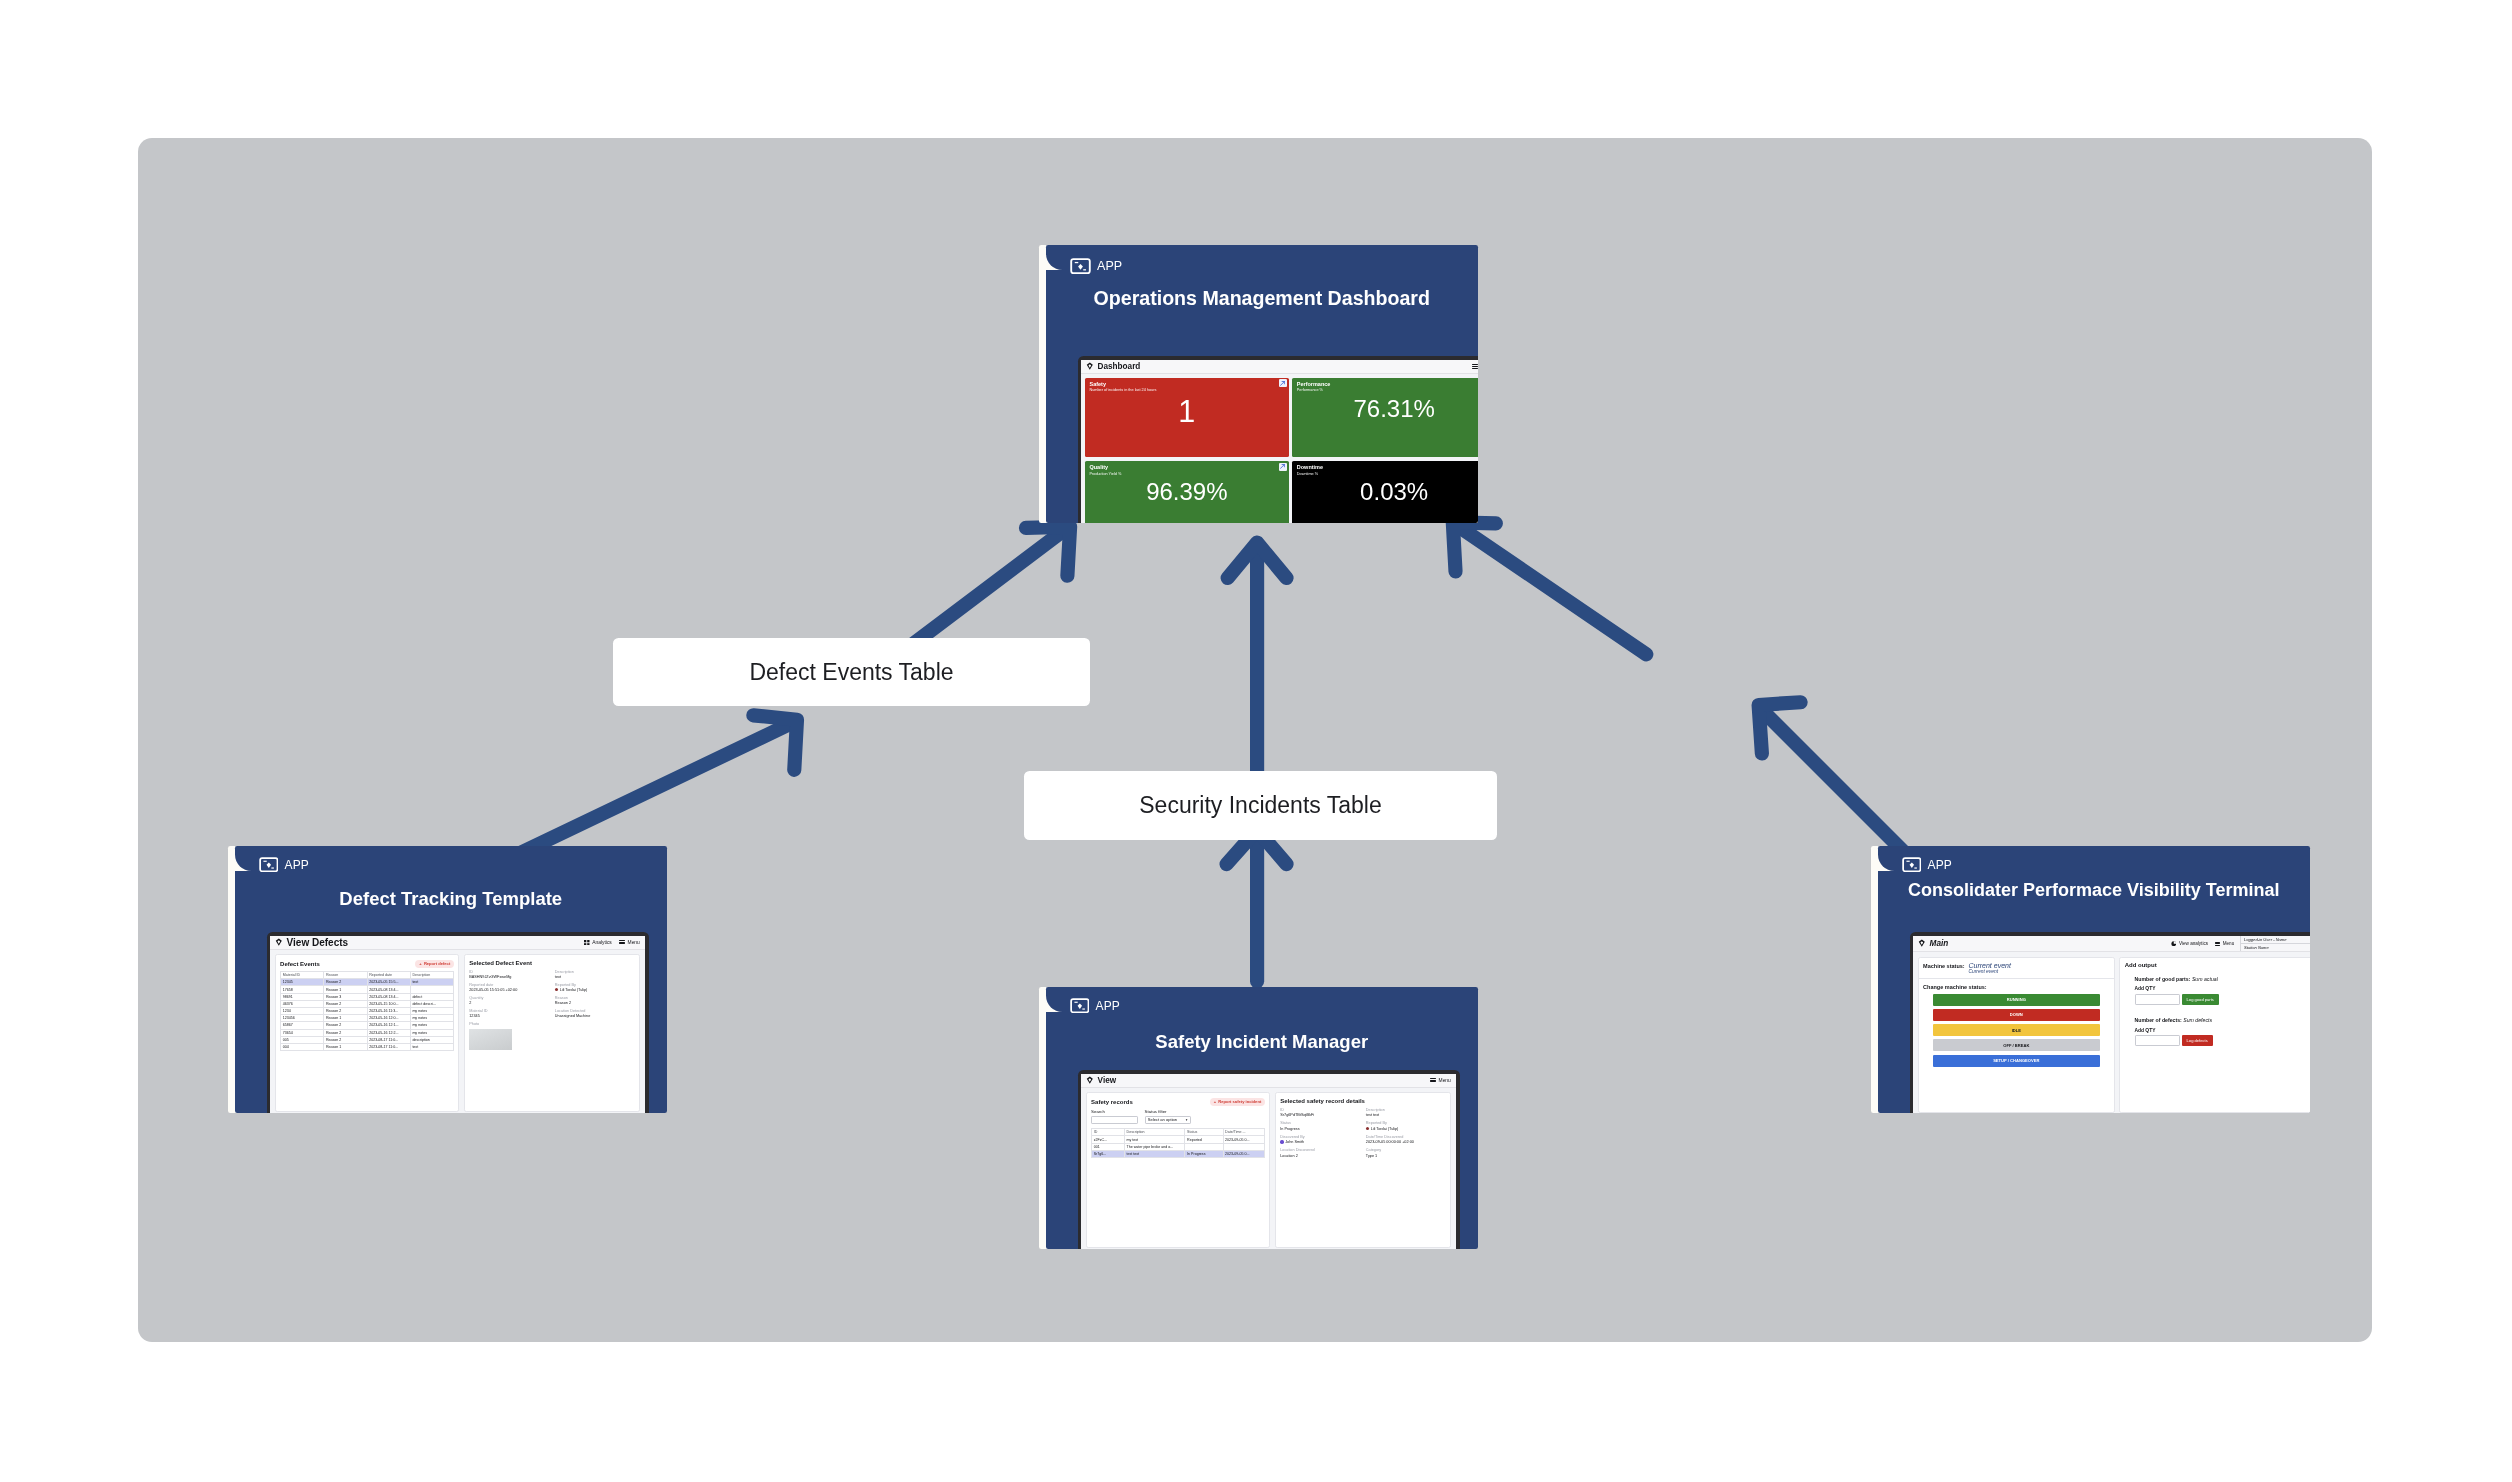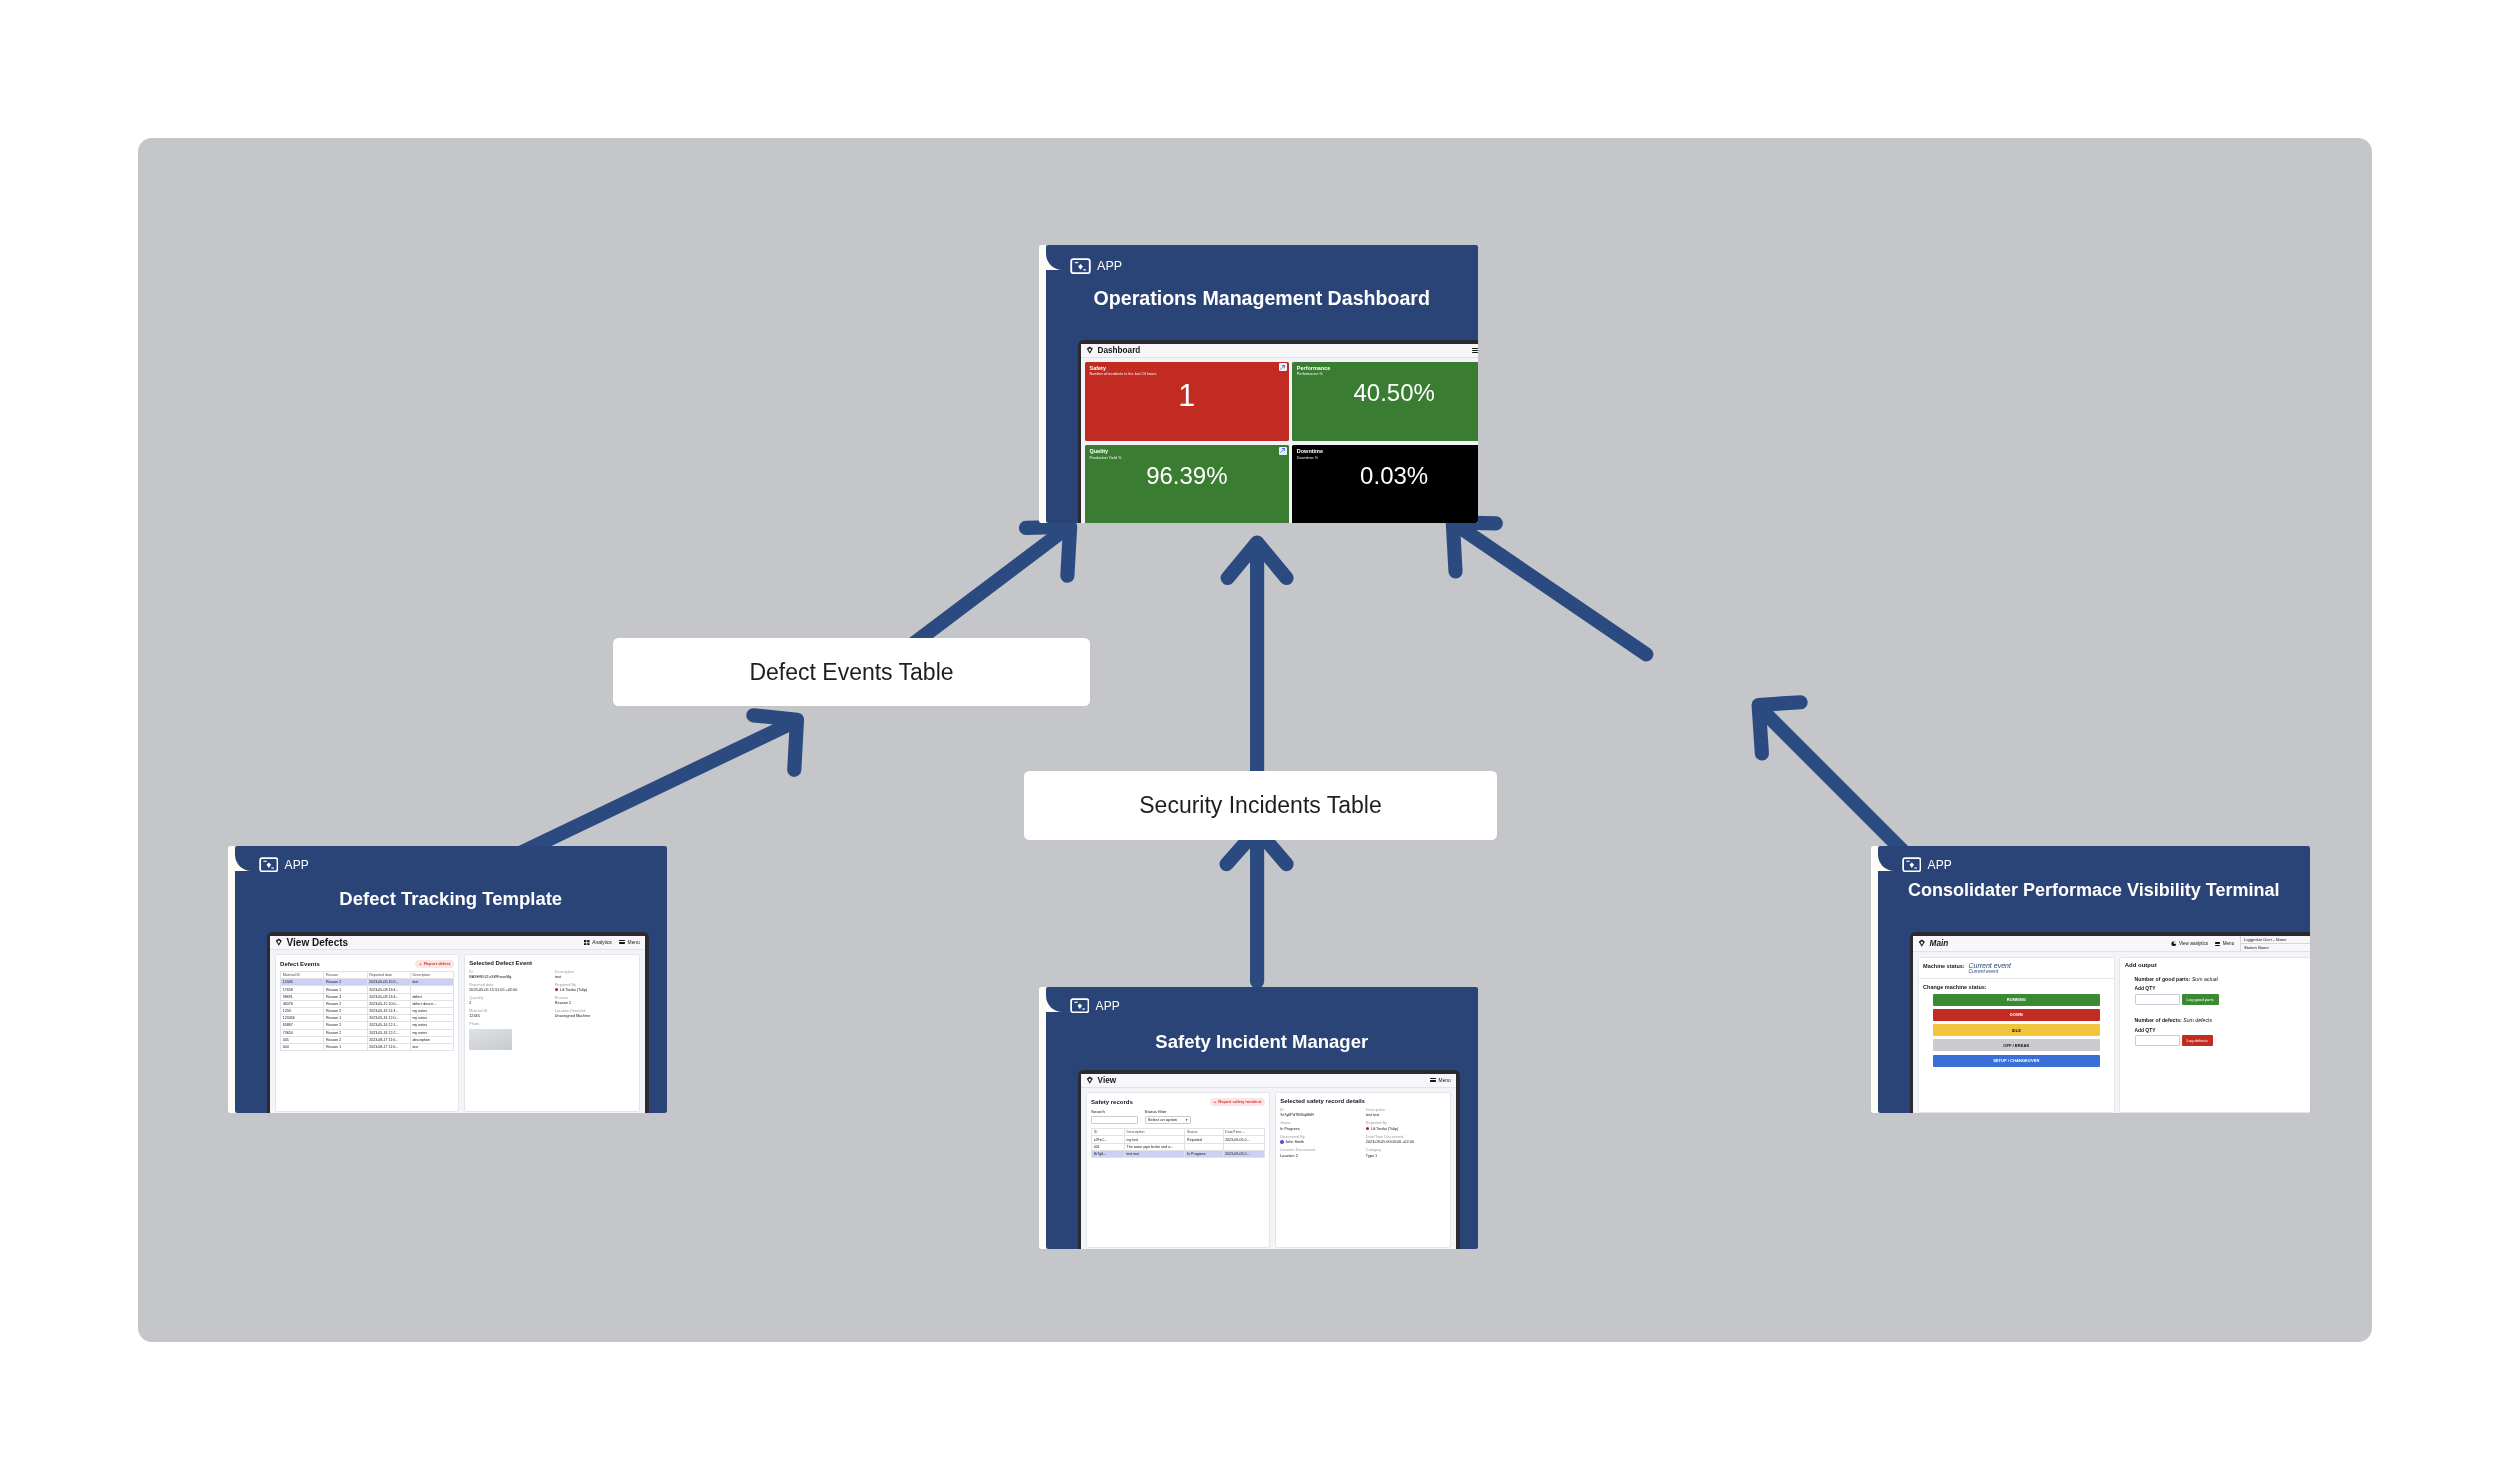--- a/index.html
+++ b/index.html
@@ -160,21 +160,21 @@
           <rect x="2" y="2" width="34" height="26" rx="4" fill="none" stroke="#fff" stroke-width="3.4"></rect>
           <path d="M19 11 l4.4 4.4 -4.4 6.2 -4.4 -6.2 Z" fill="#fff"></path>
           <rect x="8.5" y="7.2" width="6.4" height="2.3" fill="#fff"></rect>
           <rect x="24" y="20.5" width="5" height="2.3" fill="#fff"></rect>
         </svg>
         <span class="brand-txt" style="font-size:12.5px;">APP</span>
       </div>
 
       <div class="card-title" style="top:43px; font-size:19.6px; padding:0 22px;">Operations Management Dashboard</div>
 
-      <div class="device" style="left:32px; top:95px; width:426px; height:185px;">
+      <div class="device" style="left:32px; top:111px; width:426px; height:185px;">
         <div class="screen">
 
           <div class="apphdr" style="height:14px; padding:0 4.9px;">
             <svg class="tulip" width="7.6" height="8.2" viewBox="0 0 14 15" style="margin-right:3.8px;">
               <path d="M7 0.8 L12.6 5.1 L7 14.2 L1.4 5.1 Z" fill="#15161a"></path>
               <path d="M7 4.1 L9.5 6.4 L7 10.6 L4.5 6.4 Z" fill="#fff"></path>
             </svg>
             <span class="ht" style="font-size:8.2px;">Dashboard</span>
             <span class="spacer"></span>
             <span class="hitem" style="font-size:5.5px;">
@@ -199,21 +199,21 @@
               <div class="k-v" style="font-size:30.5px; margin-top:3.3px;">1</div>
             </div>
             <div class="kpi" style="background:#3a7d32;">
               <div class="exp" style="width:8.2px;height:8.2px;">
                 <svg width="4.9" height="4.9" viewBox="0 0 10 10">
                     <path d="M1 9 L9 1 M4.2 1 H9 V5.8" stroke="#2b54c9" stroke-width="1.5" fill="none" stroke-linecap="round"></path>
                   </svg>
               </div>
               <div class="k-t" style="font-size:5.5px;">Performance</div>
               <div class="k-s" style="font-size:3.8px; margin-top:1.6px;">Performance %</div>
-              <div class="k-v" style="font-size:24px; margin-top:4.4px;">40.50%</div>
+              <div class="k-v" style="font-size:24px; margin-top:4.4px;">76.31%</div>
             </div>
             <div class="kpi" style="background:#3a7d32;">
               <div class="exp" style="width:8.2px;height:8.2px;">
                 <svg width="4.9" height="4.9" viewBox="0 0 10 10">
                     <path d="M1 9 L9 1 M4.2 1 H9 V5.8" stroke="#2b54c9" stroke-width="1.5" fill="none" stroke-linecap="round"></path>
                   </svg>
               </div>
               <div class="k-t" style="font-size:5.5px;">Quality</div>
               <div class="k-s" style="font-size:3.8px; margin-top:1.6px;">Production Yield %</div>
               <div class="k-v" style="font-size:24px; margin-top:4px;">96.39%</div>

